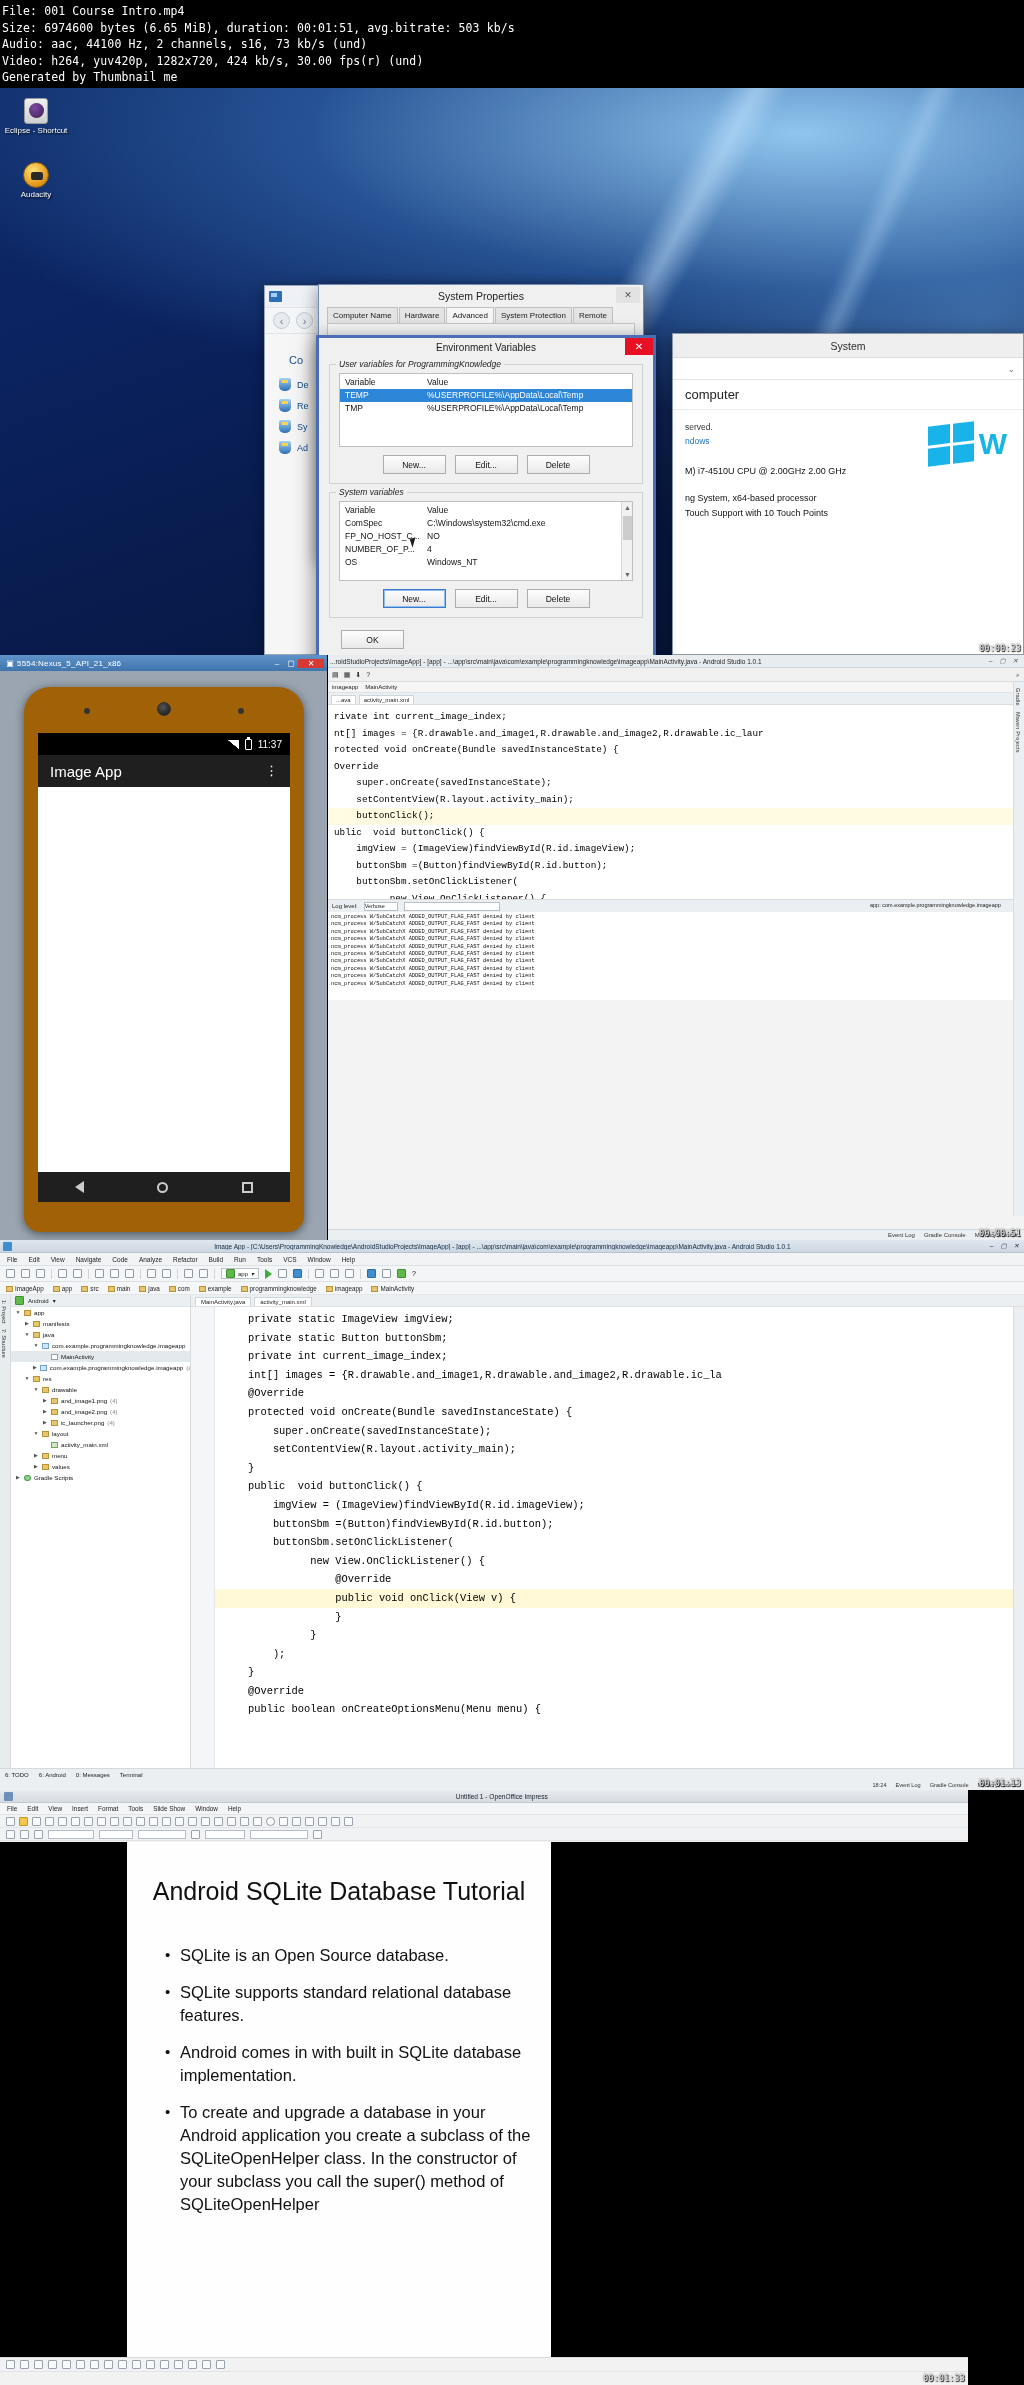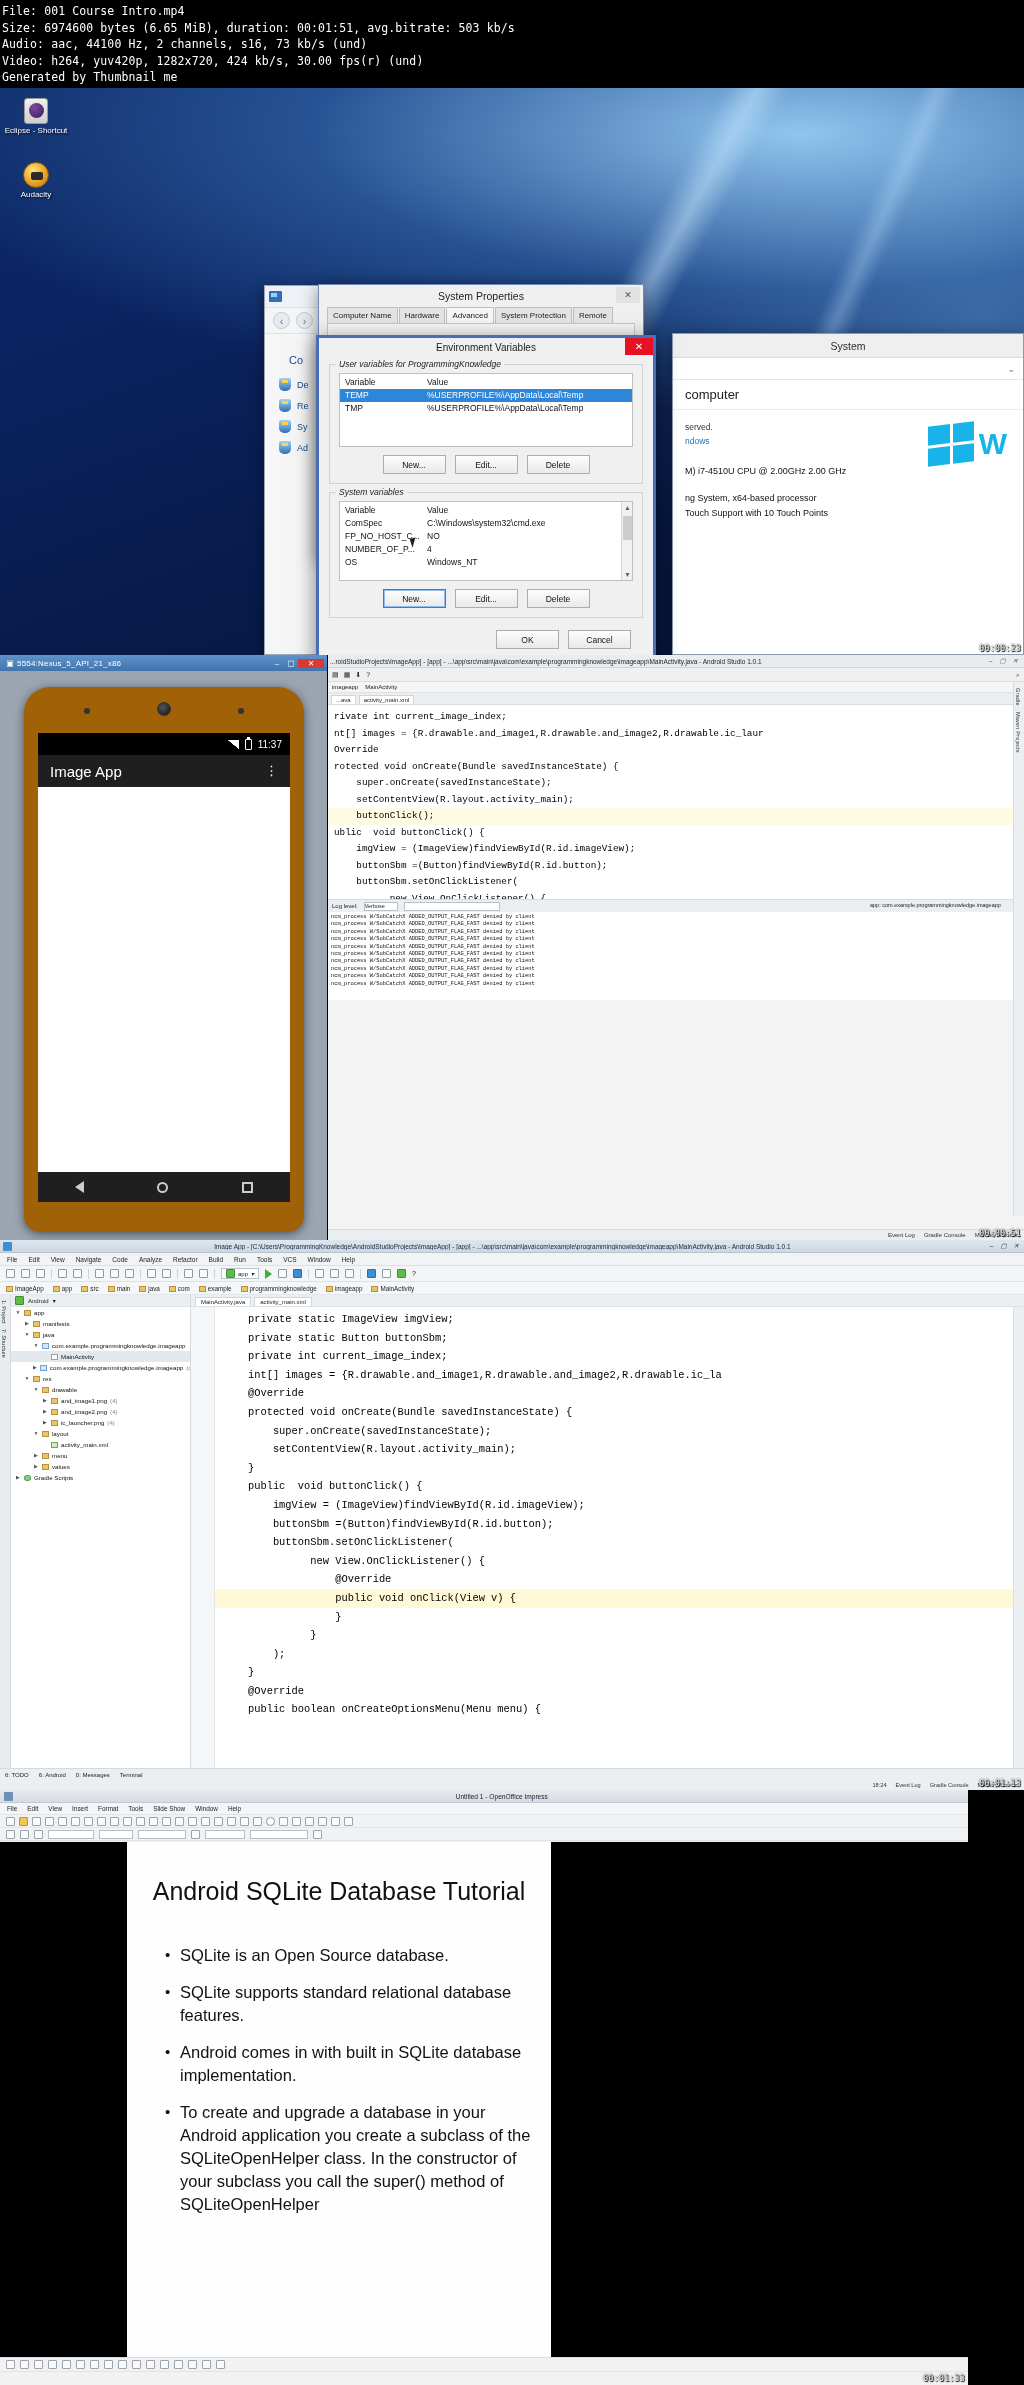--- a/index.html
+++ b/index.html
@@ -143,21 +143,21 @@
   .vscroll{ position:absolute; right:0; top:0; width:11px; height:100%;
     background:#f1f1f1; border-left:1px solid #d6d6d6;}
   .vscroll .thumb{ position:absolute; left:1px; top:14px; width:9px; height:24px; background:#cdcdcd;}
   .vscroll .ar{ position:absolute; left:0; width:11px; height:11px; color:#666; font-size:7px;
     display:flex;align-items:center;justify-content:center;}
   .btnrow{ display:flex; justify-content:center; gap:9px; margin-top:8px;}
   .wbtn{ width:63px; height:19px; background:linear-gradient(#fdfdfd,#e9e9e9);
     border:1px solid #adadad; font-size:8.5px; color:#111;
     display:flex; align-items:center; justify-content:center;}
   .wbtn.hl{ border-color:#3a7bd0; box-shadow:0 0 0 1px #8fbdf0 inset;}
-  .env-foot{ display:flex; justify-content:flex-end; gap:9px; padding:4px 12px 0;}
+  .env-foot{ display:flex; justify-content:flex-end; gap:9px; padding:4px 12px 0;flex-direction:column;}
   .cursor-arrow{ position:absolute; left:92px; top:200px; width:0;height:0;
     border-left:6px solid #1d1d1d; border-bottom:9px solid transparent; transform:rotate(-18deg);}
 
   
   #frame2{ left:0; top:655px; width:1024px; height:585px; background:#1c1c1c; }
   .emu-win{ position:absolute; left:0; top:0; width:328px; height:585px; background:#c9d4e2;
     border-right:1px solid #000;}
   .emu-tb{ height:16px; background:linear-gradient(#5f93c9,#3f74ad); display:flex; align-items:center;
     padding:0 3px; color:#fff; font-size:8px;}
   .emu-tb .t{ flex:1; text-align:left; letter-spacing:.2px;}
@@ -561,22 +561,22 @@
       <span>MainActivity</span>
     </div>
     <div class="as2-tabs">
       <span class="tab">...ava</span>
       <span class="tab">activity_main.xml</span>
     </div>
 
     <div class="code2">
       <div class="ln">rivate int current_image_index;</div>
       <div class="ln">nt[] images = {R.drawable.and_image1,R.drawable.and_image2,R.drawable.ic_laur</div>
+      <div class="ln">rotected void onCreate(Bundle savedInstanceState) {</div>
       <div class="ln">Override</div>
-      <div class="ln">rotected void onCreate(Bundle savedInstanceState) {</div>
       <div class="ln">    super.onCreate(savedInstanceState);</div>
       <div class="ln">    setContentView(R.layout.activity_main);</div>
       <div class="ln hl">    buttonClick();</div>
       <div class="ln"></div>
       <div class="ln">ublic  void buttonClick() {</div>
       <div class="ln">    imgView = (ImageView)findViewById(R.id.imageView);</div>
       <div class="ln">    buttonSbm =(Button)findViewById(R.id.button);</div>
       <div class="ln">    buttonSbm.setOnClickListener(</div>
       <div class="ln">          new View.OnClickListener() {</div>
       <div class="ln">              @Override</div>

